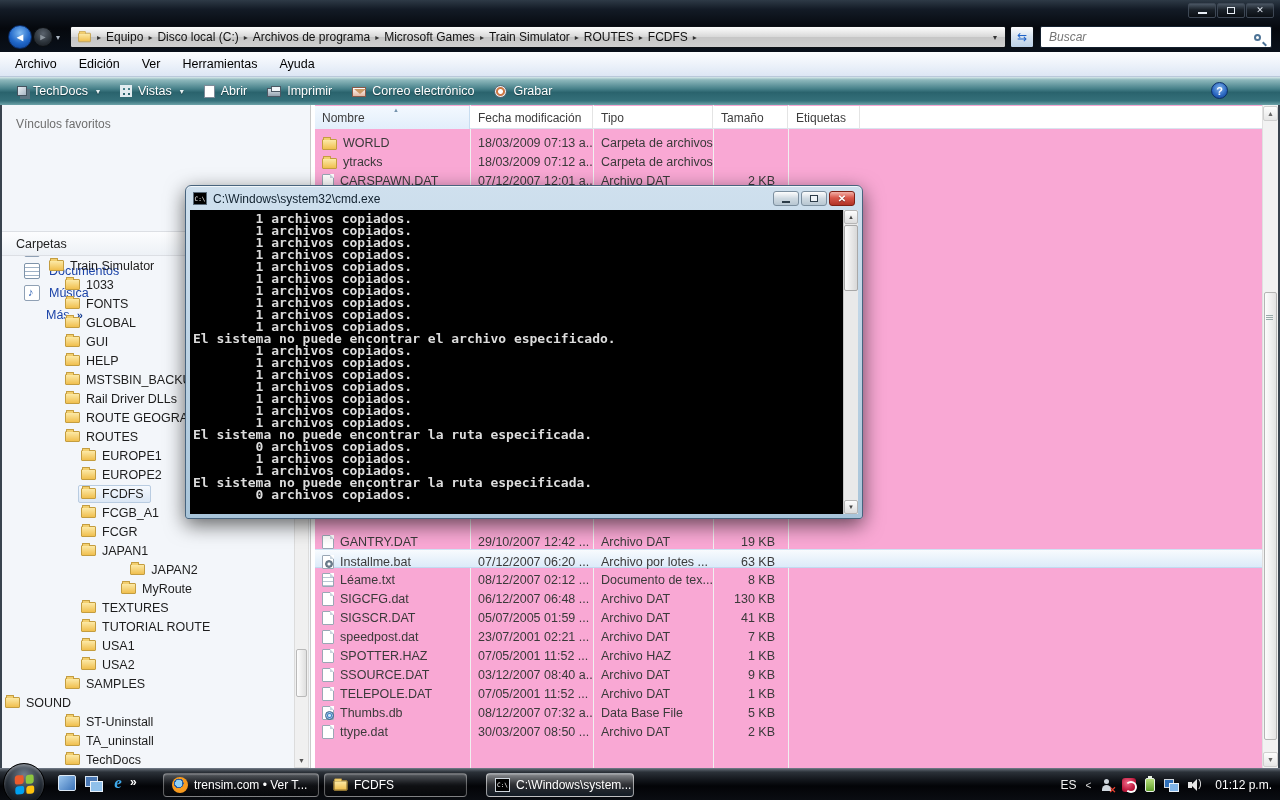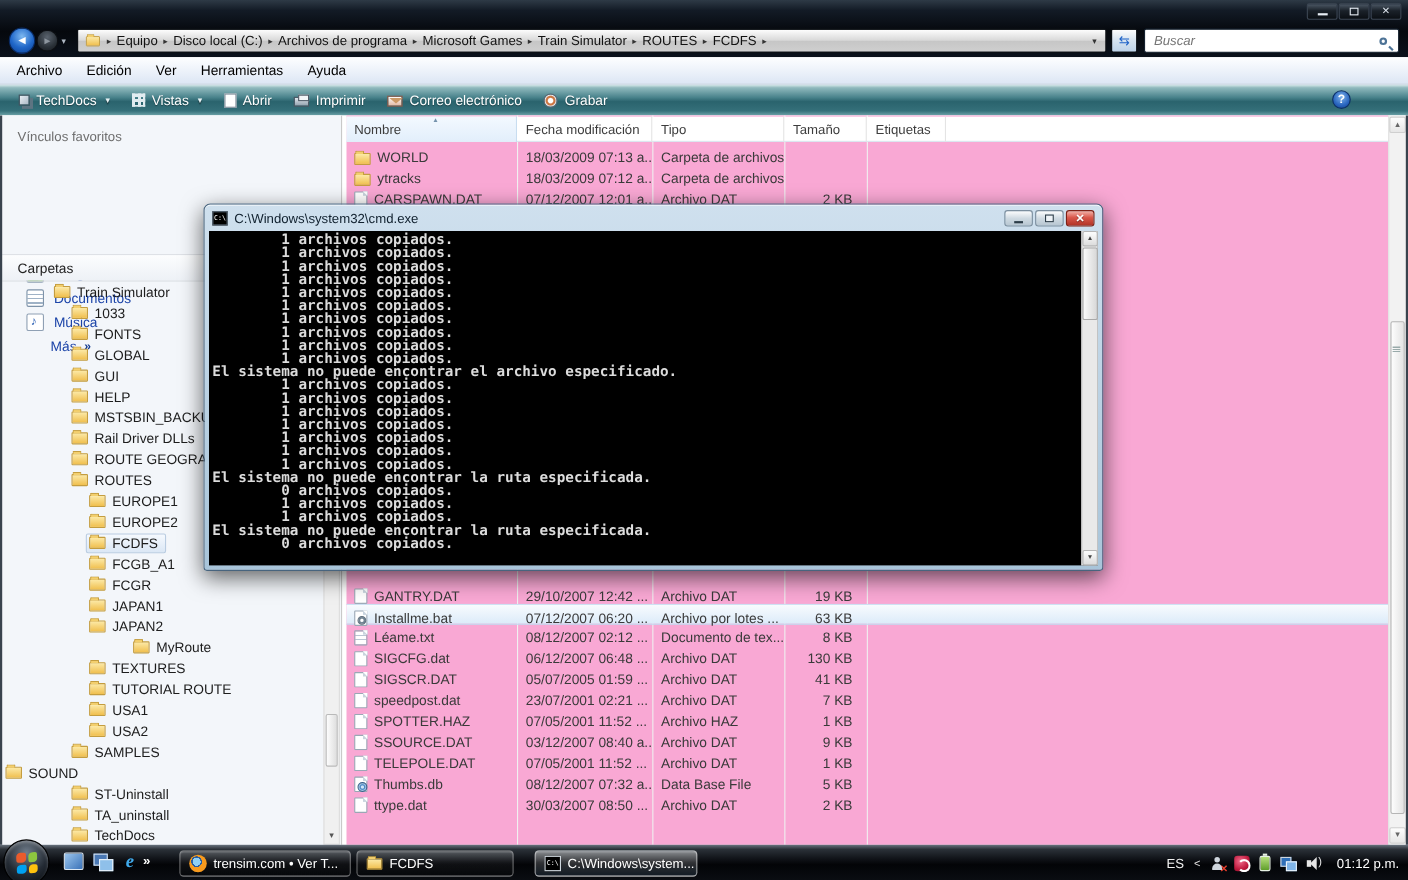--- a/index.html
+++ b/index.html
@@ -116,21 +116,21 @@
   .icd::before{content:"";position:absolute;left:2px;top:4px;width:7px;height:7px;border-radius:50%;background:radial-gradient(circle,#cfe6f8 0 1px,#3f7fc0 2px,#9cc4e4 3px);border:1px solid #39628c}
   .list-sb{position:absolute;left:947px;top:0;width:16px;height:663px;background:#f2f2f2;border-left:1px solid #e0e0e0}
   .list-sb .up,.list-sb .down{position:absolute;left:0;width:15px;height:15px;font-size:7px;color:#666;display:flex;align-items:center;justify-content:center;background:linear-gradient(180deg,#fdfdfd,#e6e6e6);border:1px solid #cfcfcf;border-radius:2px}
   .list-sb .up{top:1px}
   .list-sb .down{bottom:1px}
   .list-sb .thumb{position:absolute;left:1px;width:13px;top:187px;height:448px;background:linear-gradient(90deg,#fdfdfd,#e3e3e3);border:1px solid #b5b5b5;border-radius:2px}
   .list-sb .grip{position:absolute;left:3px;top:210px;width:7px;height:5px;
     background:repeating-linear-gradient(180deg,#9aa 0 1px,transparent 1px 2px)}
 
   
-  .cmd{position:absolute;left:185px;top:185px;width:818px;height:334px;z-index:50;
+  .cmd{position:absolute;left:185px;top:185px;width:678px;height:334px;z-index:50;
     background:linear-gradient(180deg,#cfe0ee,#a8c4d9);border:1px solid #48647e;border-radius:6px 6px 3px 3px;
     box-shadow:0 6px 20px rgba(0,0,0,.6), inset 0 1px 0 rgba(255,255,255,.7)}
   .cmd-title{position:absolute;left:3px;top:2px;right:3px;height:21px;display:flex;align-items:center;gap:6px;padding-left:4px}
   .cmd-ico{width:14px;height:13px;background:#000;border:1px solid #5a6b7a;color:#fff;font-size:6px;line-height:11px;text-align:center;font-family:"DejaVu Sans Mono",monospace}
   .cmd-title .t{font-size:12px;color:#10202e}
   .cmd-btns{margin-left:auto;display:flex;gap:2px;padding-right:4px}
   .cbtn{width:26px;height:15px;border:1px solid #7c8f9f;border-radius:3px;background:linear-gradient(180deg,#fdfdfd,#cfdae2 50%,#b7c6d1);display:flex;align-items:center;justify-content:center}
   .cbtn .bar{width:8px;height:2px;background:#2c3c48;margin-top:6px}
   .cbtn .box{width:8px;height:7px;border:1px solid #2c3c48;background:#eef3f7}
   .cbtn.close{background:linear-gradient(180deg,#f3b1a8,#d9574a 45%,#b03326);border-color:#7e2015;color:#fff;font-size:10px;font-weight:bold;text-shadow:0 1px 1px rgba(0,0,0,.4)}
@@ -396,21 +396,21 @@
                 <span class="icf"></span>
                 <span class="lbl">FCGR</span>
               </span>
             </div>
             <div class="trow" style="padding-left: 76px;">
               <span class="tinner">
                 <span class="icf"></span>
                 <span class="lbl">JAPAN1</span>
               </span>
             </div>
-            <div class="trow" style="padding-left: 76px;">
+            <div class="trow" style="padding-left: 36px; justify-content: center;">
               <span class="tinner">
                 <span class="icf"></span>
                 <span class="lbl">JAPAN2</span>
               </span>
             </div>
             <div class="trow" style="padding-left: 116px;">
               <span class="tinner">
                 <span class="icf"></span>
                 <span class="lbl">MyRoute</span>
               </span>

